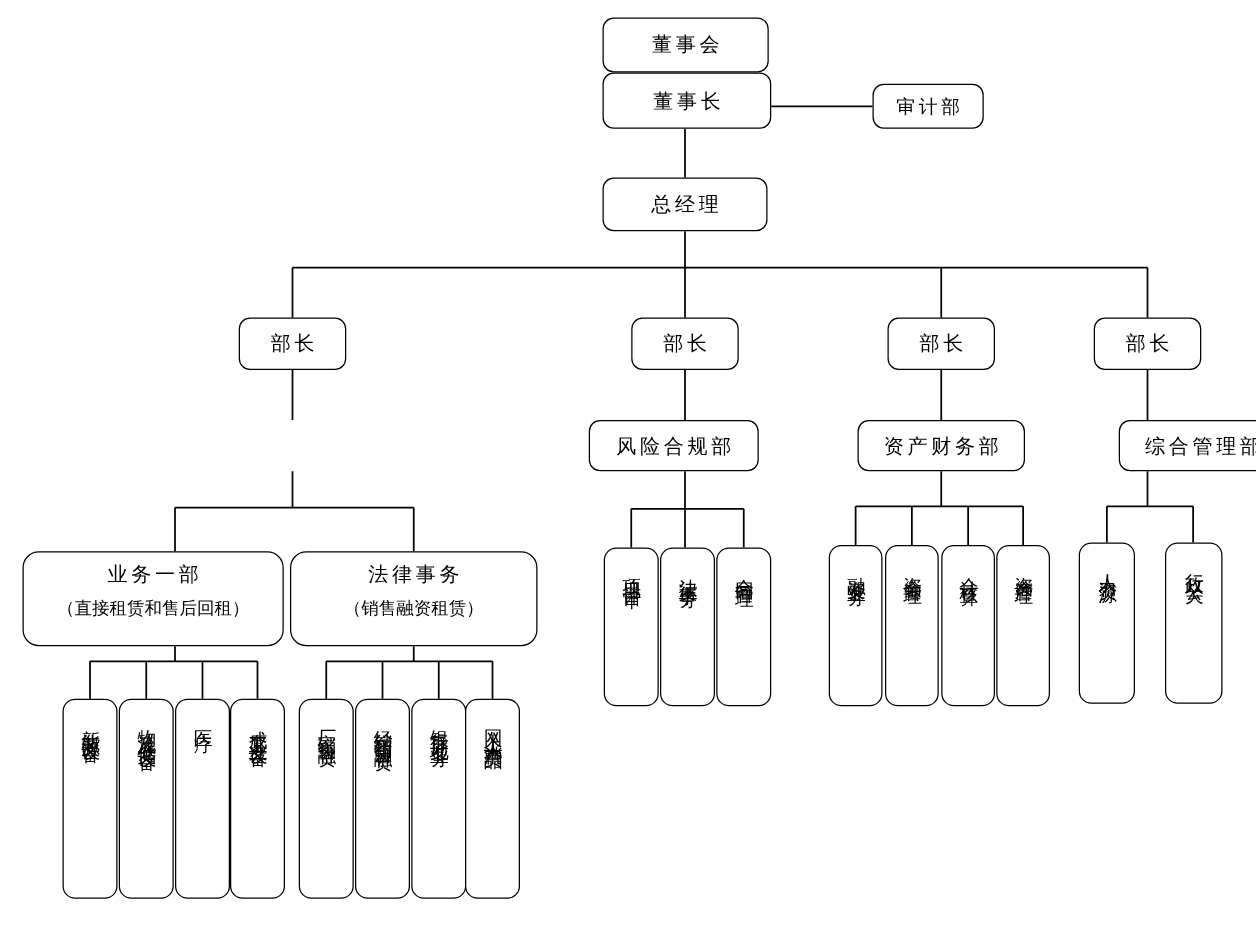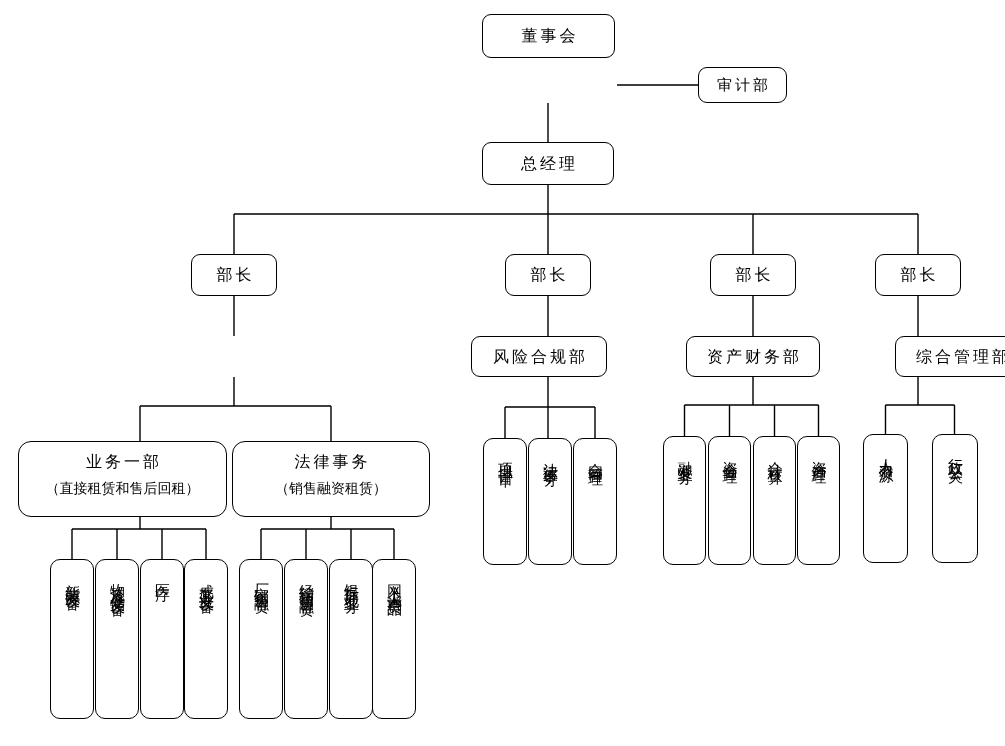--- a/index.html
+++ b/index.html
@@ -36,20 +36,21 @@
   }
   .box .hl { letter-spacing: 3px; margin-right: -3px; }
   .box.small { font-size: 15px; }
   
   .box.unit {
     flex-direction: column;
     justify-content: flex-start;
     padding-top: 10px;
     border-radius: 13px;
     gap: 9px;
+    font-family: Liberation Mono, monospace;
   }
   .box.unit .u1 { font-size: 16px; letter-spacing: 3px; margin-right: -3px; }
   .box.unit .u2 { font-size: 14px; letter-spacing: 0; }
   
   .box.v {
     align-items: flex-start;
     justify-content: center;
     padding-top: 12px;
     border-radius: 10px;
   }
@@ -78,20 +79,23 @@
       M140 517 V529  M72 529 H206   M72 529 V559   M117 529 V559  M162 529 V559  M206 529 V559
       M331 517 V529  M261 529 H394  M261 529 V559  M306 529 V559  M351 529 V559  M394 529 V559
       M548 377 V438  M505 407 H595  M505 407 V438  M595 407 V438
       M753 377 V405  M684.5 405 H818.5 M684.5 405 V436 M729.5 405 V436 M774.5 405 V436 M818.5 405 V436
       M918 377 V405  M885.5 405 H954.5 M885.5 405 V434 M954.5 405 V434" stroke="#000000"></path>
     <path class="sq" d="M544 367 q 2.75 3.2 5.5 0 t 5.5 0 t 5.5 0 t 5.5 0" stroke="#c00000"></path>
   </svg>
 
   <div class="box" style="left:482px;top:14px;width:133px;height:44px">
     <span class="hl">董事会</span>
+  </div>
+  <div class="box" style="left:482px;top:58px;width:135px;height:45px">
+    <span class="hl">董事长</span>
   </div>
   <div class="box small" style="left:698px;top:67px;width:89px;height:36px">
     <span class="hl">审计部</span>
   </div>
   <div class="box" style="left:482px;top:142px;width:132px;height:43px">
     <span class="hl">总经理</span>
   </div>
 
   <div class="box" style="left:191px;top:254px;width:86px;height:42px">
     <span class="hl">部长</span>

